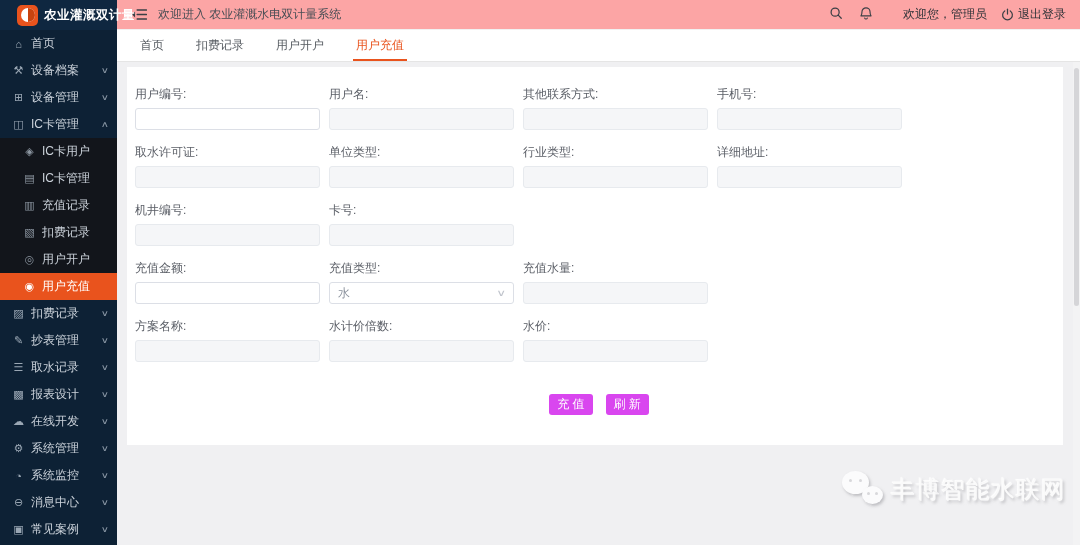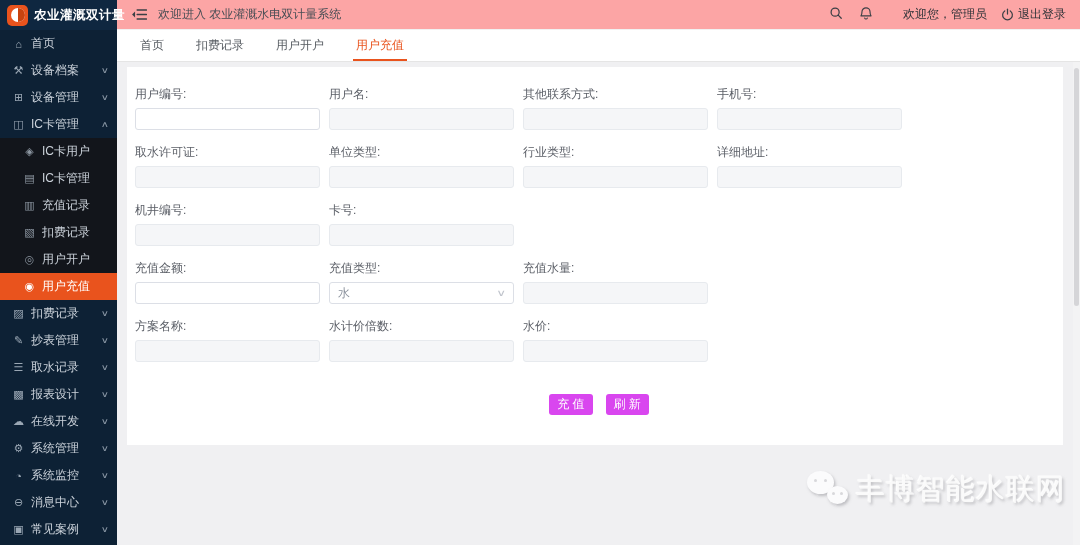--- a/index.html
+++ b/index.html
@@ -1,21 +1,21 @@
 <!DOCTYPE html>
 <html><head>
 <meta charset="utf-8">
 <style>
   html,body{margin:0;padding:0;}
   body{font-family:"Liberation Sans","DejaVu Sans",sans-serif;background:#888;}
   .app{position:relative;width:1080px;height:545px;background:#f0f0f2;overflow:hidden;margin:0 auto;}
 
   
   .sidebar{position:absolute;left:0;top:0;width:117px;height:545px;background:#0d2135;z-index:3;}
-  .logo-row{height:30px;display:flex;align-items:center;gap:6px;padding-left:7px;background:#0f2740;}
+  .logo-row{height:30px;display:flex;align-items:center;gap:6px;padding-left:17px;background:#0f2740;}
   .logo-badge{width:21px;height:21px;background:#e9531d;border-radius:5px;position:relative;flex:none;}
   .logo-circle{position:absolute;left:4px;top:3px;width:14px;height:14px;border-radius:50%;background:#fff;overflow:hidden;}
   .logo-circle-half{position:absolute;right:0;top:0;width:52%;height:100%;background:#c8430f;}
   .logo-title{color:#fff;font-weight:bold;font-size:12.5px;white-space:nowrap;letter-spacing:0.5px;}
   .mi{height:27px;display:flex;align-items:center;gap:6px;padding:0 9px 0 12px;font-size:12px;color:#ccd3db;cursor:pointer;white-space:nowrap;}
   .mi-ic{width:13px;text-align:center;font-size:11px;color:#9aa7b4;flex:none;}
   .mi-lb{flex:1;overflow:hidden;}
   .mi-cv{font-size:8px;color:#8795a3;transform:scale(1.4,1);}
   .submenu{background:#12151b;}
   .submenu .mi{padding-left:23px;}
@@ -56,21 +56,21 @@
   .wm-logo{position:relative;width:50px;height:48px;flex:none;}
   .bub{position:absolute;background:#fbfbfc;border-radius:50%;box-shadow:1.5px 2px 3px rgba(150,150,155,.55);}
   .bub.big{left:3px;top:5px;width:27px;height:23px;}
   .bub.small{left:23px;top:20px;width:21px;height:18px;}
   .bub::before,.bub::after{content:"";position:absolute;top:36%;width:3px;height:3px;border-radius:50%;background:#d8d8db;}
   .bub::before{left:26%;}
   .bub::after{right:26%;}
   .tail{position:absolute;width:0;height:0;border:5px solid transparent;border-top-color:#fbfbfc;}
   .tail.t1{left:8px;top:25px;transform:rotate(18deg);}
   .tail.t2{left:27px;top:35px;transform:rotate(-14deg);}
-  .wm-text{font-size:29px;color:#fafafa;letter-spacing:1px;text-shadow:-1px -1px 1px #ffffff,1.5px 2px 3px rgba(148,148,153,.6);white-space:nowrap;}
+  .wm-text{font-size:24px;color:#fafafa;letter-spacing:1px;text-shadow:-1px -1px 1px #ffffff,1.5px 2px 3px rgba(148,148,153,.6);white-space:nowrap;}
 
   
   .vscroll{position:absolute;right:0;top:62px;width:7px;bottom:0;background:#f3f3f4;z-index:4;}
   .vscroll-thumb{position:absolute;left:1px;top:6px;width:5px;height:238px;background:#d5d5d8;border-radius:3px;}
 
   svg{display:block;}
 </style>
 </head>
 <body>
 

